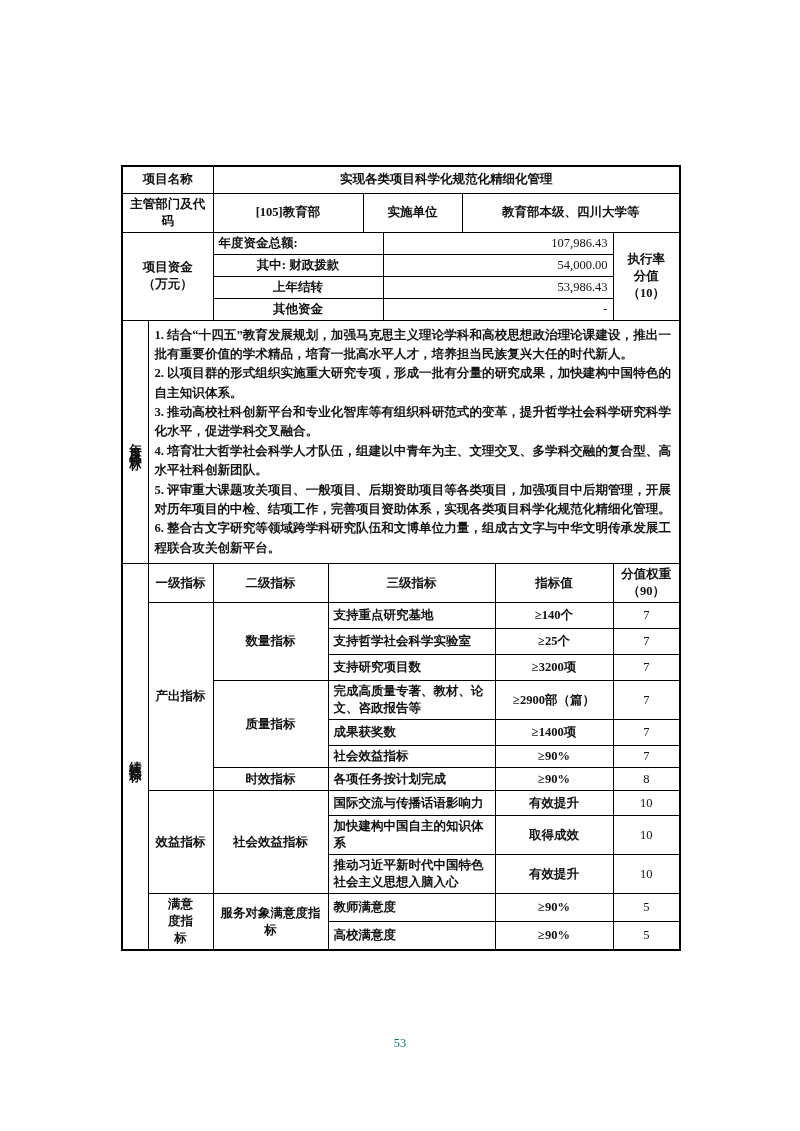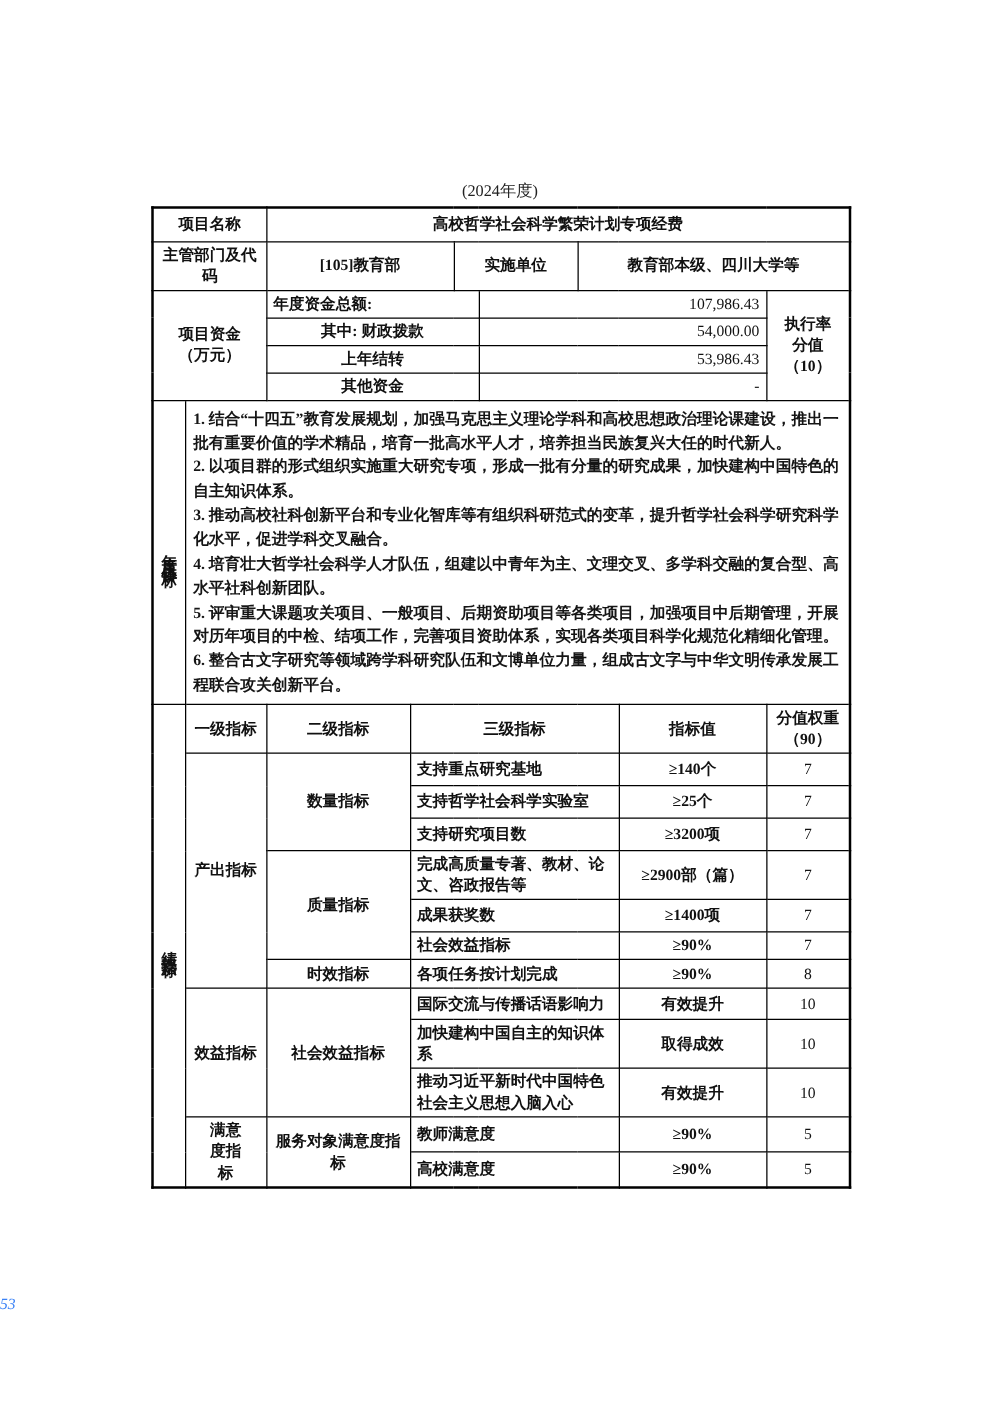--- a/index.html
+++ b/index.html
@@ -55,47 +55,46 @@
     padding: 5px 8px 5px 6px;
     vertical-align: top;
   }
   .goals-text {
     font-size: 12.6px; font-weight: bold; line-height: 1.54;
     text-align: justify; white-space: pre-line; color: #151515;
   }
 
   .page-number {
     position: absolute; top: 1036px; left: 0; width: 800px;
-    font-size: 12.5px; color: #3b82f6; font-style: italic;
+    text-align: center; font-size: 12.5px; color: #0f766e;
   }
 </style>
 </head>
 <body>
 
 <div class="page">
 
-  <div class="doc-subtitle">(2024年度)</div>
 
   <table class="main">
     <colgroup>
       <col style="width:26px">
         <col style="width:65px">
         <col style="width:115px">
       <col style="width:35px">
         <col style="width:20px">
         <col style="width:79px">
       <col style="width:33px">
         <col style="width:118px">
         <col style="width:67px">
     </colgroup>
 
     <tbody>
         <tr style="height:27px">
       <td colspan="2" class="c b">项目名称</td>
-      <td colspan="7" class="c b">高校哲学社会科学繁荣计划专项经费</td>
+      <td colspan="7" class="c b">实现各类项目科学化规范化精细化管理</td>
     </tr>
 
     <tr style="height:27px">
       <td colspan="2" class="c b">主管部门及代码</td>
       <td colspan="2" class="c b">[105]教育部</td>
       <td colspan="2" class="c b">实施单位</td>
       <td colspan="3" class="c b">教育部本级、四川大学等</td>
     </tr>
 
     <tr style="height:22px">

